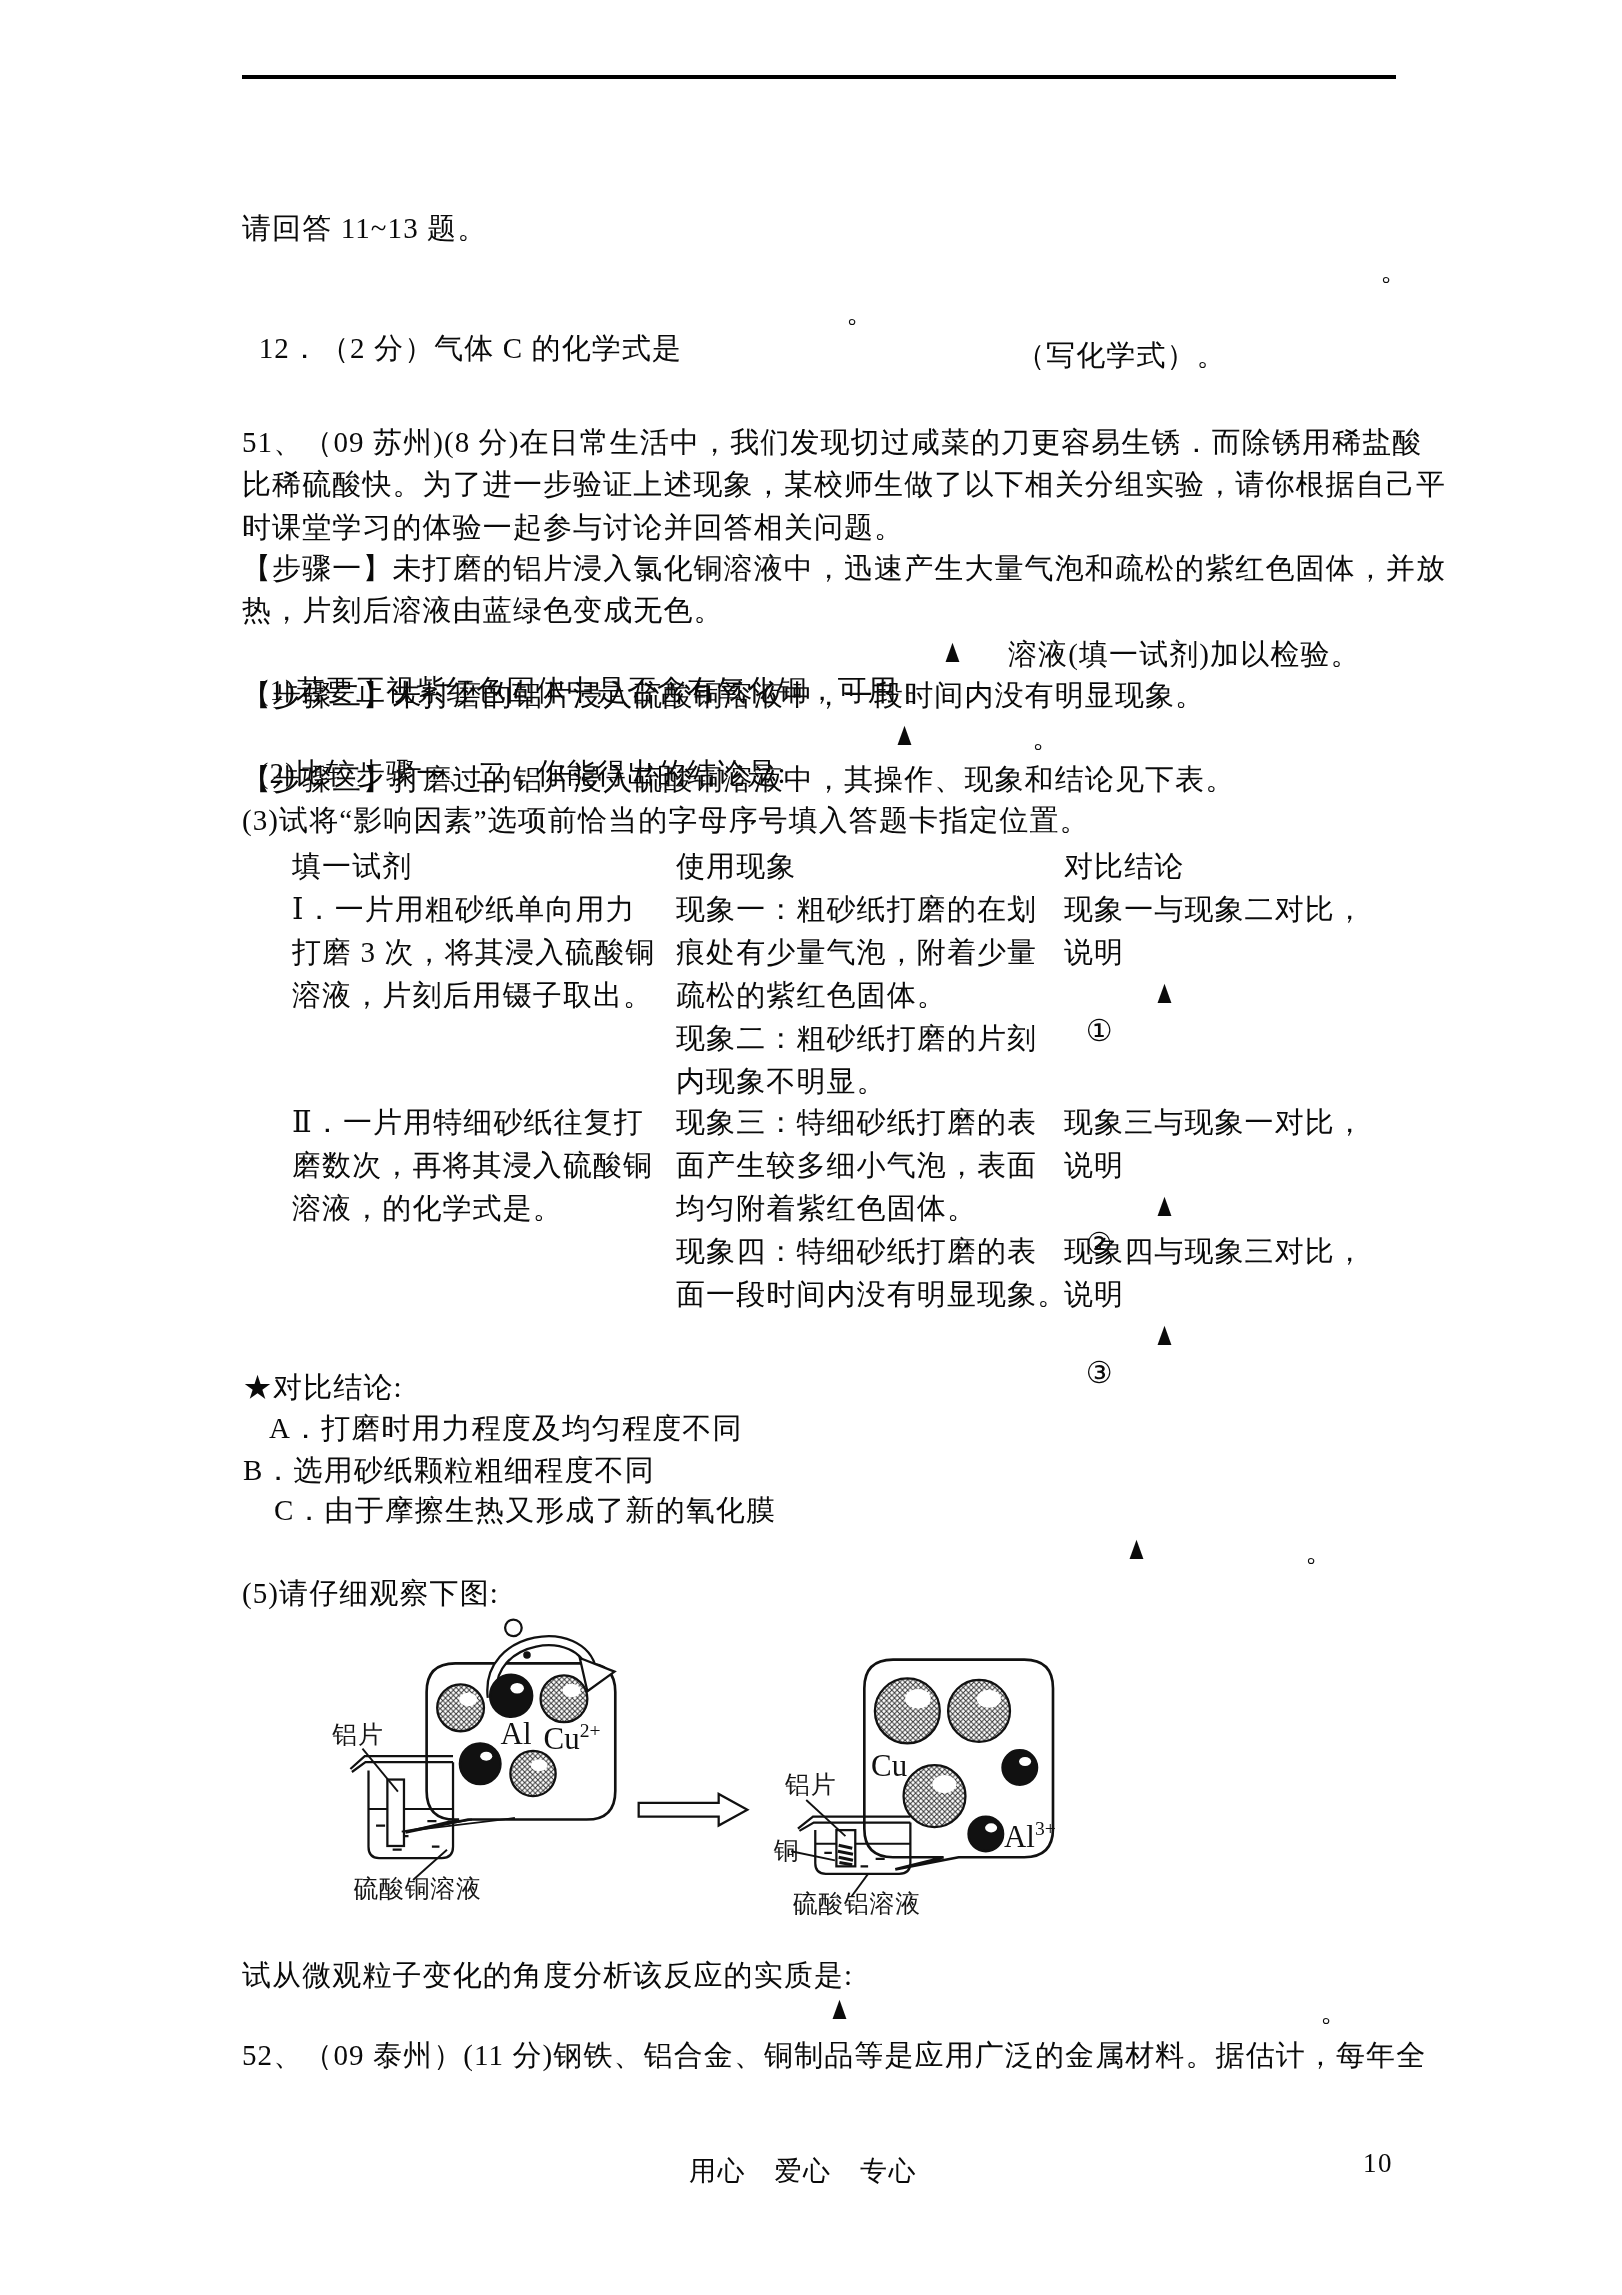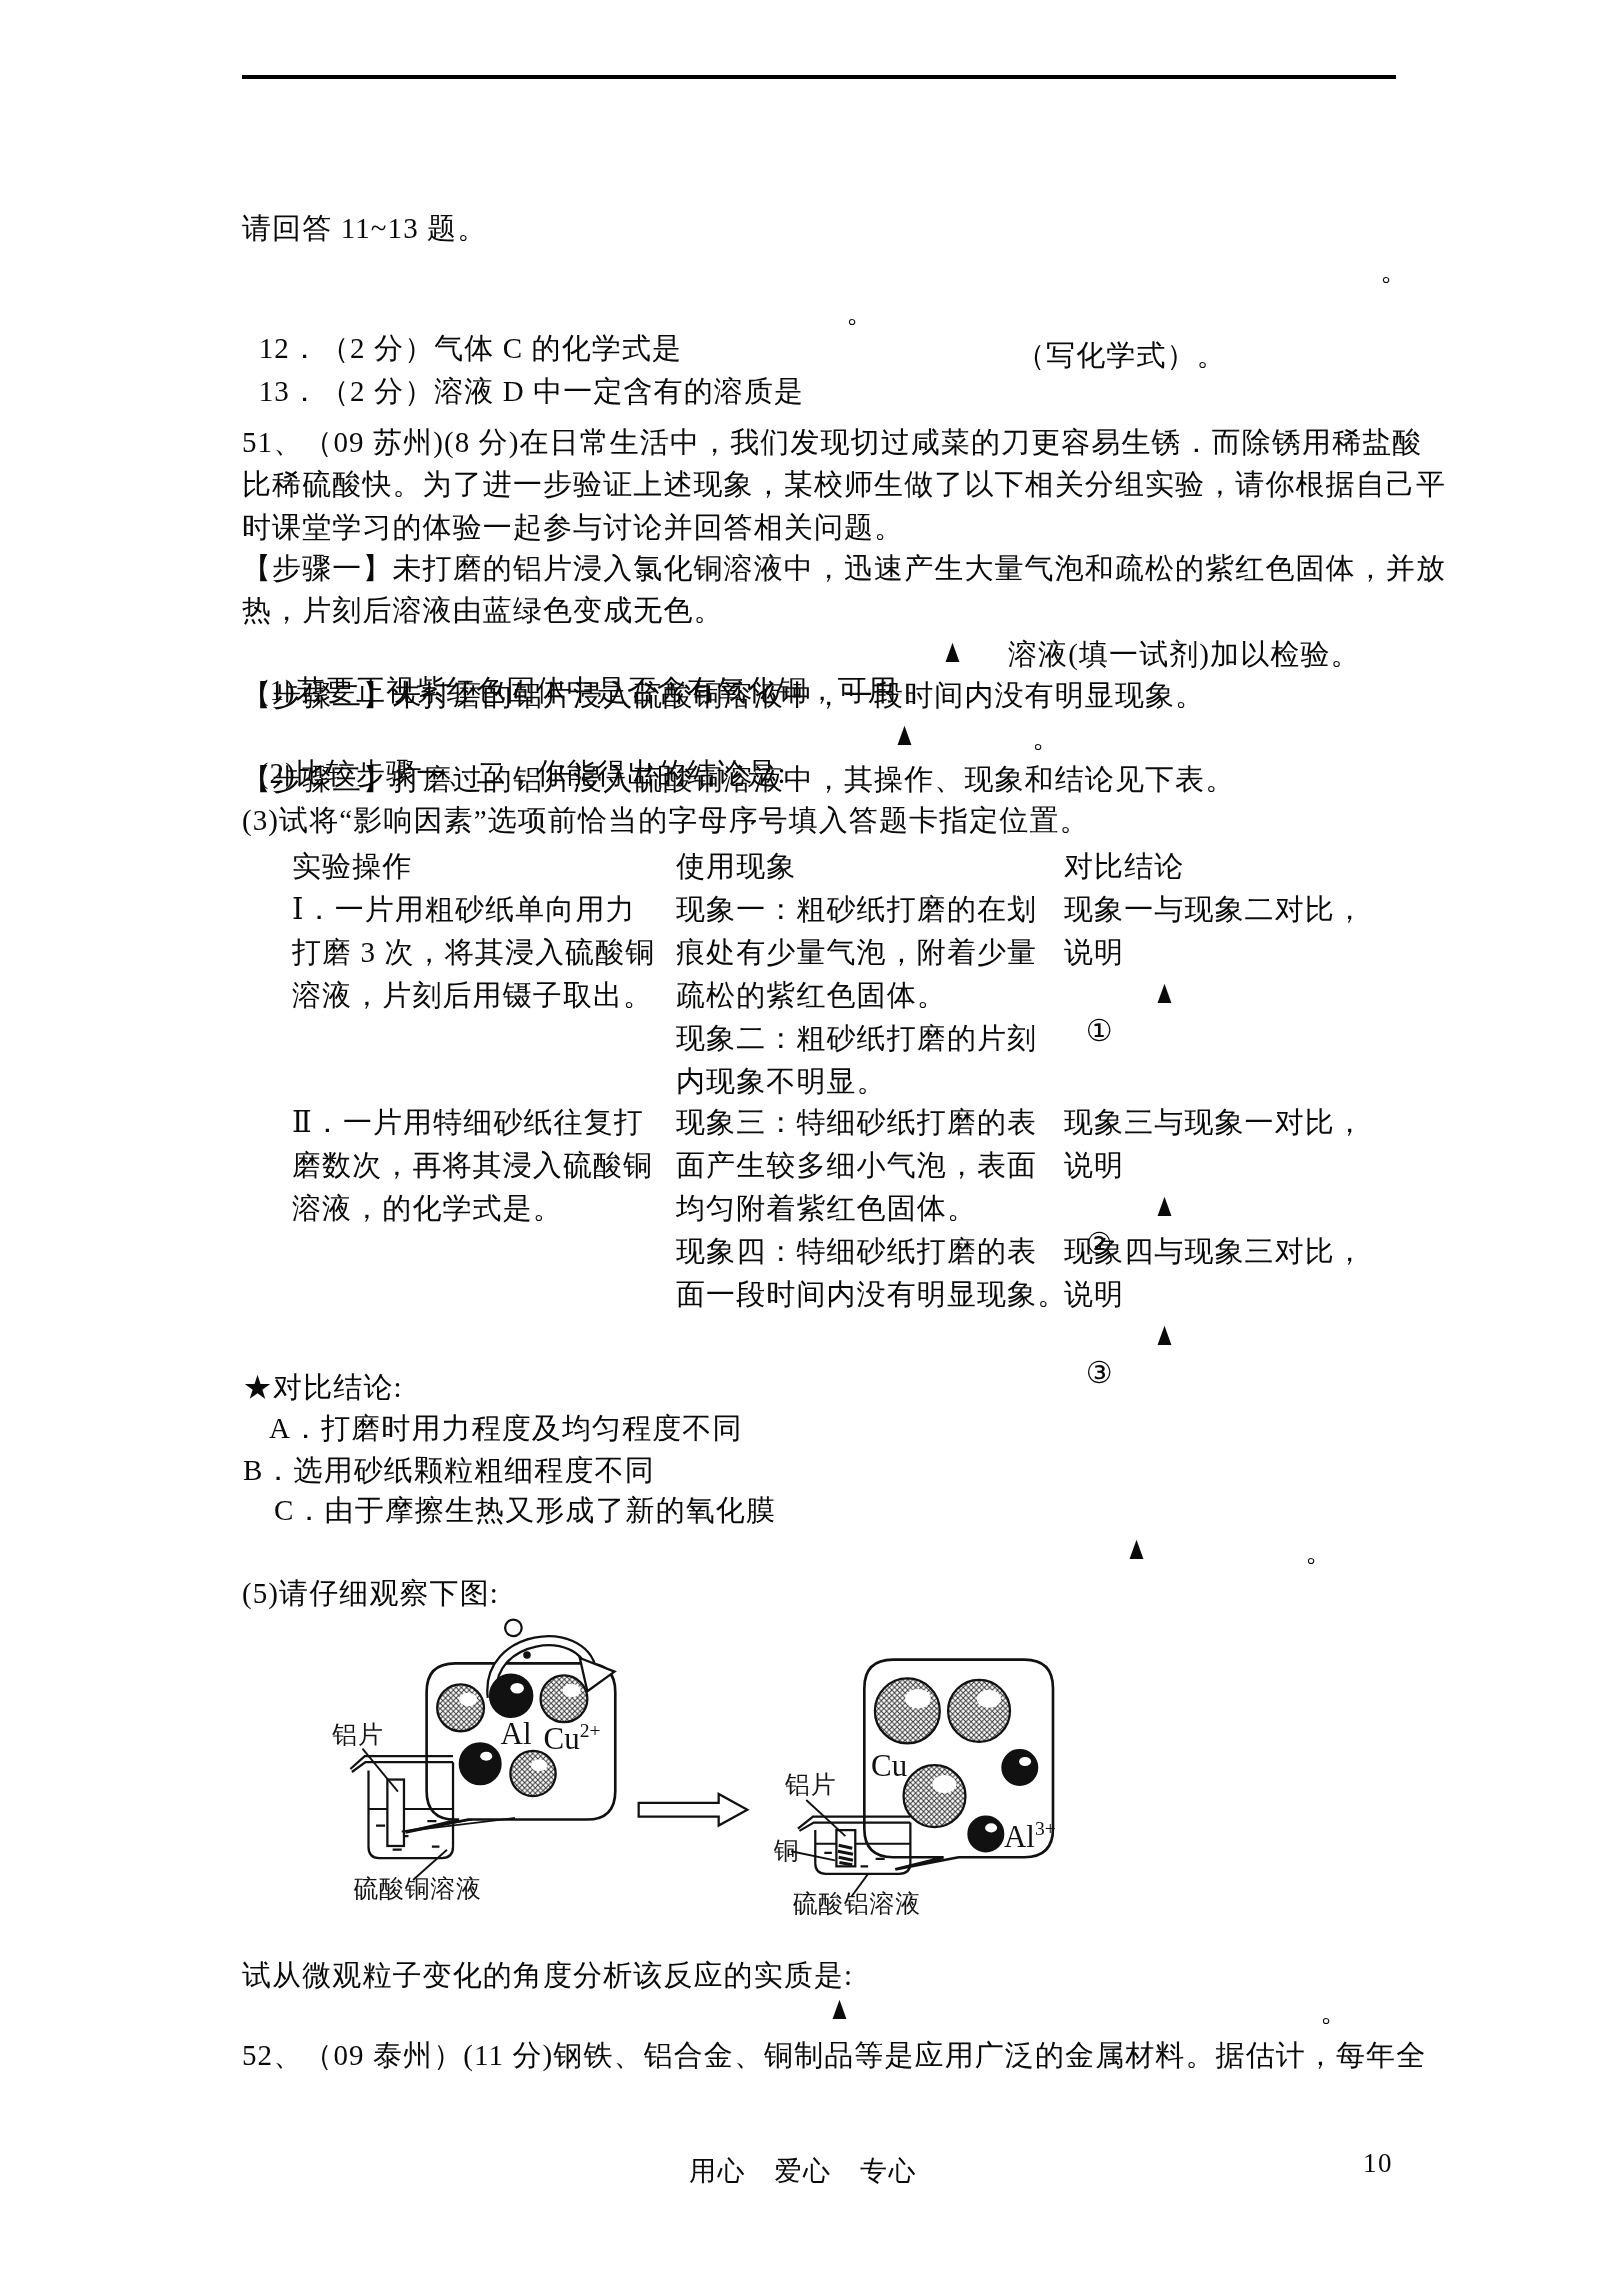--- a/index.html
+++ b/index.html
@@ -26,21 +26,20 @@
 <div class="ln" style="left:242px;top:252px">
   <span class="pa" style="left:1138px">。</span>
 </div>
 
 <div class="ln" style="left:242px;top:294px">
   <span>12．（2 分）气体 C 的化学式是</span>
   <span class="pa" style="left:604px">。</span>
 </div>
 
 <div class="ln" style="left:242px;top:337px">
-  <span>13．（2 分）溶液 D 中一定含有的溶质是</span>
   <span class="pa" style="left:774px">（写化学式）。</span>
 </div>
 
 <div class="ln" style="left:242px;top:424px">51、（09 苏州)(8 分)在日常生活中，我们发现切过咸菜的刀更容易生锈．而除锈用稀盐酸</div>
 <div class="ln" style="left:242px;top:466px">比稀硫酸快。为了进一步验证上述现象，某校师生做了以下相关分组实验，请你根据自己平</div>
 <div class="ln" style="left:242px;top:509px">时课堂学习的体验一起参与讨论并回答相关问题。</div>
 <div class="ln" style="left:242px;top:550px">【步骤一】未打磨的铝片浸入氯化铜溶液中，迅速产生大量气泡和疏松的紫红色固体，并放</div>
 <div class="ln" style="left:242px;top:592px">热，片刻后溶液由蓝绿色变成无色。</div>
 
 <div class="ln" style="left:242px;top:636px">
@@ -53,21 +52,21 @@
 
 <div class="ln" style="left:242px;top:719px">
   <span>(2)比较步骤一、二，你能得出的结论是:</span>
   <span class="pa tri" style="left:646px">▲</span>
   <span class="pa" style="left:790px">。</span>
 </div>
 
 <div class="ln" style="left:242px;top:761px">【步骤三】打磨过的铝片浸入硫酸铜溶液中，其操作、现象和结论见下表。</div>
 <div class="ln" style="left:242px;top:802px">(3)试将“影响因素”选项前恰当的字母序号填入答题卡指定位置。</div>
 
-<div class="ln" style="left:292px;top:848px">实验操作</div>
+<div class="ln" style="left:292px;top:848px">填一试剂</div>
 <div class="ln" style="left:676px;top:848px">使用现象</div>
 <div class="ln" style="left:1064px;top:848px">对比结论</div>
 
 <div class="ln" style="left:292px;top:891px">Ⅰ．一片用粗砂纸单向用力</div>
 <div class="ln" style="left:292px;top:934px">打磨 3 次，将其浸入硫酸铜</div>
 <div class="ln" style="left:292px;top:977px">溶液，片刻后用镊子取出。</div>
 
 <div class="ln" style="left:676px;top:891px">现象一：粗砂纸打磨的在划</div>
 <div class="ln" style="left:676px;top:934px">痕处有少量气泡，附着少量</div>
 <div class="ln" style="left:676px;top:977px">疏松的紫红色固体。</div>

